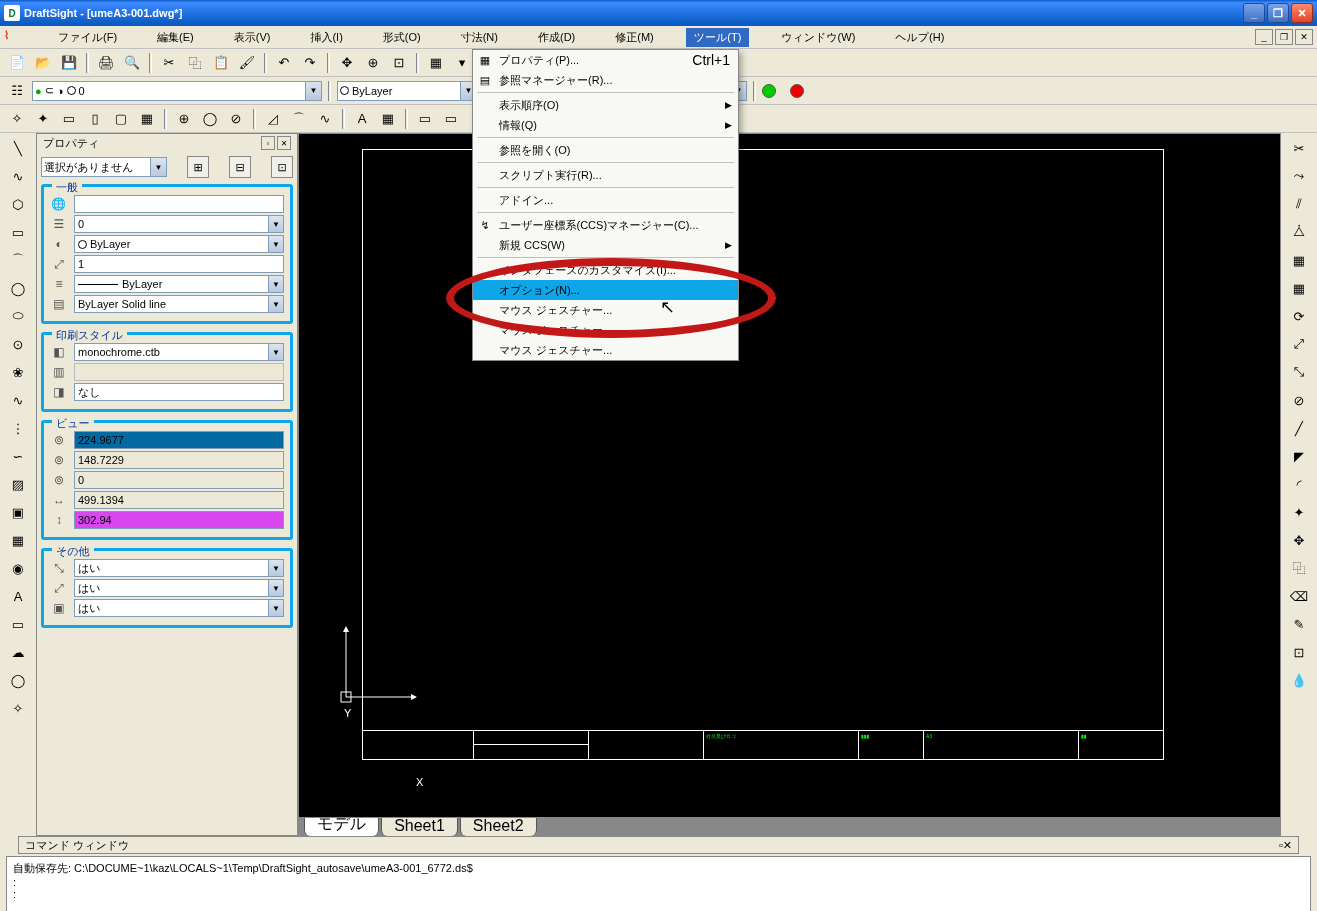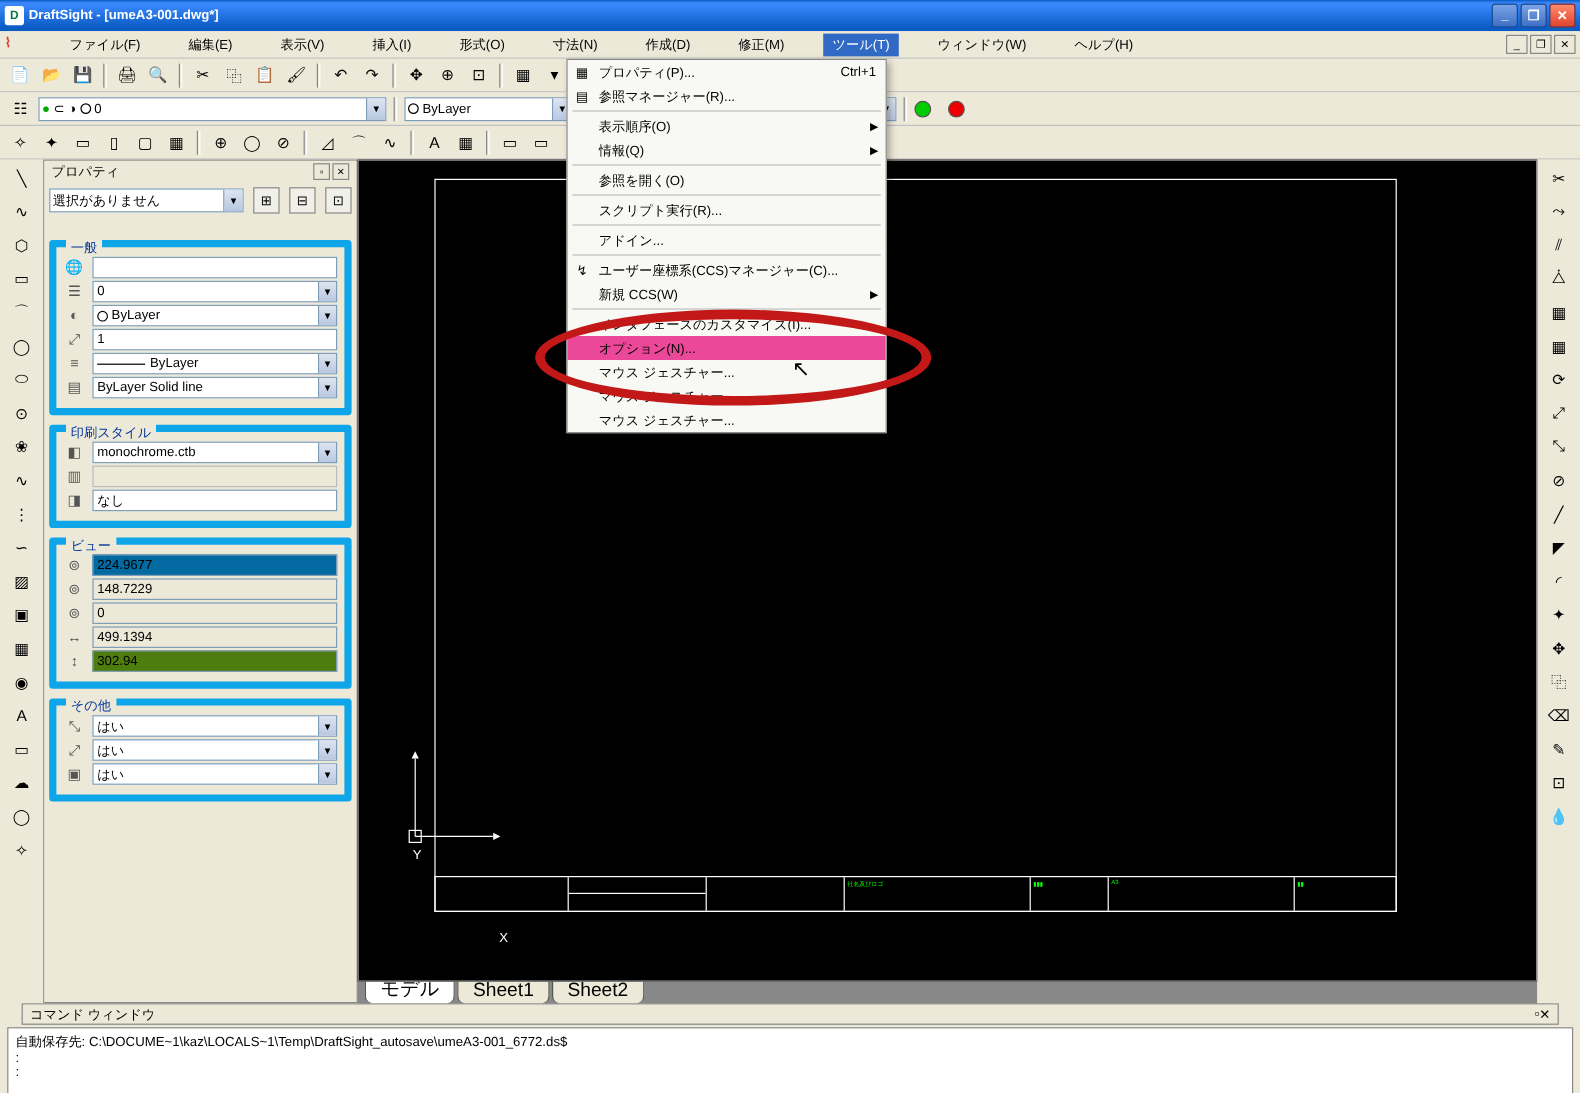--- a/index.html
+++ b/index.html
@@ -24,24 +24,24 @@
 .dot { width:14px; height:14px; border-radius:50%; border:1px solid #555; }
 .dot.green{ background:#0c0; } .dot.red{ background:#e00; }
 .maincols { display:flex; height:703px; }
 .left-tools { width:36px; background:#ece9d8; display:flex; flex-direction:column; align-items:center; padding-top:4px; gap:6px; } 
 .right-tools { width:36px; background:#ece9d8; display:flex; flex-direction:column; align-items:center; padding-top:4px; gap:6px; }
 .panel { width:262px; background:#ece9d8; border:1px solid #888; display:flex; flex-direction:column; }
 .panel-title { height:18px; background:#ece9d8; padding:2px 6px; display:flex; }
 .panel-title .spacer{flex:1;}
 .panel-title .pbtn{ width:14px; height:14px; border:1px solid #888; margin-left:2px; font-size:8px; display:flex; align-items:center; justify-content:center; cursor:pointer;}
 .panel-body { flex:1; overflow-y:auto; padding:4px; background:#ece9d8; }
-.selrow{ display:flex; gap:8px; margin-bottom:22px; align-items:center; }
+.selrow{ display:flex; gap:20px; margin-bottom:6px; align-items:center; }
 .selcombo{ flex:1; }
 .sqbtn{ width:22px; height:22px; border:1px solid #888; background:#f0f0e8; display:flex; align-items:center; justify-content:center; cursor:pointer; font-size:11px;}
-.group{ border:6px solid #0ea5e9; border-radius:3px; margin-bottom:8px; padding:8px 6px 6px; position:relative; }
+.group{ border:3px solid #0ea5e9; border-radius:3px; margin-bottom:8px; padding:8px 6px 6px; position:relative; }
 .group .gtitle{ position:absolute; top:-7px; left:8px; background:#ece9d8; color:#003399; padding:0 4px; font-size:11px;}
 .proprow{ display:flex; align-items:center; margin-bottom:2px; gap:6px;}
 .propicon{ width:18px; height:16px; display:flex; align-items:center; justify-content:center; font-size:12px; color:#555;}
 .propfield{ flex:1; height:18px; border:1px solid #7f9db9; background:#fff; padding:0 3px; display:flex; align-items:center; position:relative;}
 .propfield .arrow{ position:absolute; right:0; width:15px; height:16px; background:linear-gradient(to bottom,#dce4f0,#b8c8e0); border-left:1px solid #7f9db9; display:flex; align-items:center; justify-content:center; font-size:8px; cursor:pointer;}
 .canvas-area{ flex:1; display:flex; flex-direction:column; background:#888;}
 .canvas{ flex:1; background:#000; position:relative; border:1px solid #888;}
 .draw-frame{ position:absolute; left:63px; top:15px; right:116px; bottom:57px; border:1px solid #fff;}
 .tblk{ position:absolute; left:63px; right:116px; bottom:57px; height:30px; border:1px solid #fff; display:flex;}
 .tblk div{ border-left:1px solid #fff; flex:1; position:relative;}
@@ -53,23 +53,23 @@
 .axis svg{ position:absolute; left:0; bottom:0;}
 .sheet-tabs{ height:18px; background:#888; display:flex; align-items:flex-end; padding-left:6px;}
 .sheet-tab{ padding:1px 12px; background:#ece9d8; border:1px solid #555; border-bottom:none; border-radius:0 0 6px 6px; margin-right:2px; cursor:pointer; font-size:16px;}
 .sheet-tab.active{ background:#fff;}
 .cmdwin-title{ height:18px; background:#ece9d8; border:1px solid #888; padding:2px 6px; display:flex; align-items:center;}
 .cmdwin{ height:96px; background:#fff; border:1px solid #888; margin:2px 6px; padding:4px 6px; font-family:monospace; font-size:11px; overflow:auto;}
 
 .dropdown{ position:absolute; left:472px; top:49px; width:267px; background:#f8f8f4; border:1px solid #888; box-shadow:3px 3px 6px rgba(0,0,0,0.3); z-index:100;}
 .dropdown .mrow{ display:flex; align-items:center; height:20px; padding:0 8px 0 26px; position:relative; cursor:pointer;}
 .dropdown .mrow .micon{ position:absolute; left:4px; width:16px; text-align:center; font-size:11px;}
-.dropdown .mrow .short{ margin-left:auto; font-size:11px;}
+.dropdown .mrow .short{ margin-left:auto; font-size:14px;}
 .dropdown .mrow .subarrow{ position:absolute; right:6px; font-size:9px;}
-.dropdown .mrow.highlight{ background:#ec4899;text-align:center; }
+.dropdown .mrow.highlight{ background:#0ea5e9;text-align:center; }
 .dropdown .msep{ height:1px; background:#c0c0c0; margin:2px 4px;}
 .redcircle{ position:absolute; left:446px; top:258px; width:330px; height:80px; border:8px solid #c21818; border-radius:50%; z-index:200; pointer-events:none;}
 .cursor{ position:absolute; left:660px; top:296px; z-index:300; font-size:18px; pointer-events:none;}
 .circ{ width:9px; height:9px; border:1px solid #000; border-radius:50%; display:inline-block; margin-right:3px; vertical-align:middle;}
 .lineglyph{ display:inline-block; width:40px; border-top:1px solid #000; vertical-align:middle; margin-right:4px;}
 </style>
 </head>
 <body>
 
 <div class="titlebar">
@@ -303,21 +303,21 @@
             </div>
           </div>
         <div class="proprow">
             <div class="propicon">↔</div>
             <div class="propfield" style="background:#ece9d8">
               <span>499.1394</span>
             </div>
           </div>
         <div class="proprow">
             <div class="propicon">↕</div>
-            <div class="propfield" style="background:#4d7c0f">
+            <div class="propfield" style="background:#d946ef">
               <span>302.94</span>
             </div>
           </div>
       </div>
 
       <div class="group">
         <div class="gtitle">その他</div>
         <div class="proprow">
             <div class="propicon">⤡</div>
             <div class="propfield">

